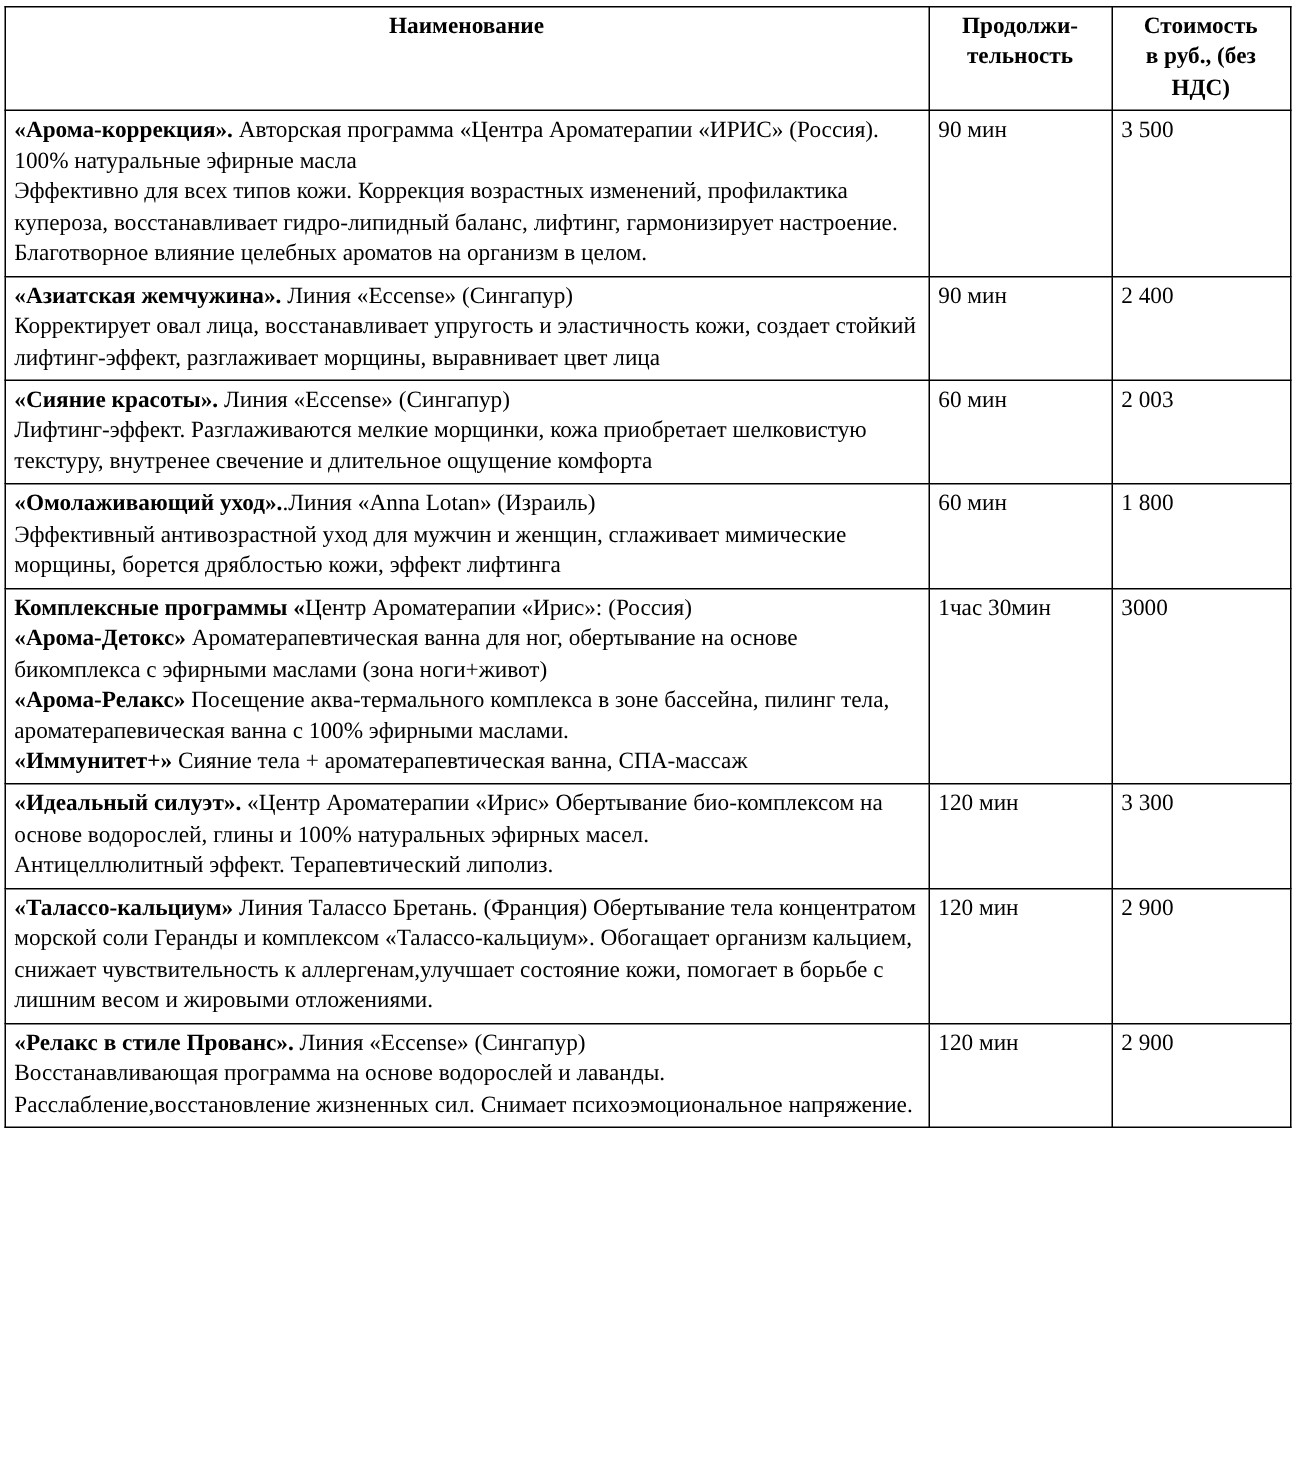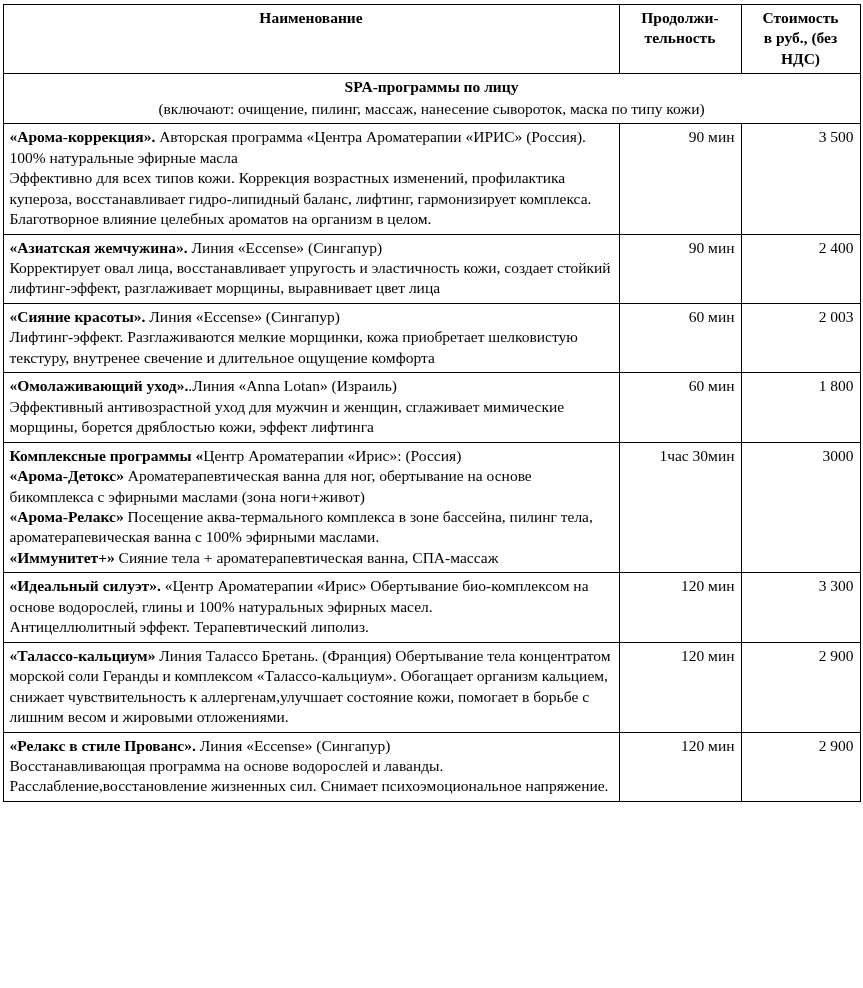--- a/index.html
+++ b/index.html
@@ -47,21 +47,21 @@
     text-align: center;
     font-weight: bold;
     padding: 3px 8px 5px 8px;
   }
   .section-row .sub {
     font-weight: normal;
     display: block;
     margin-top: 1px;
   }
   .cell-center {
-    text-align: right;
+    text-align: left;
     vertical-align: middle;
     white-space: nowrap;
   }
   .b { font-weight: bold; text-align: center; }
   .i { }
   .desc { display: block; }
   td.name p { margin: 0; }
 </style>
 </head>
 <body>
@@ -82,33 +82,27 @@
         </th>
         <th>
           <span>Стоимость</span><br>
           <span>в руб., (без</span><br>
           <span>НДС)</span>
         </th>
       </tr>
     </thead>
     <tbody>
 
-      <tr class="section-row">
-        <td colspan="3">
-          <span>SPA-программы по лицу</span>
-          <span class="sub">(включают: очищение, пилинг, массаж, нанесение сывороток, маска по типу кожи)</span>
-        </td>
-      </tr>
 
       <tr>
         <td class="name">
           <p>
             <span class="b">«Арома-коррекция».</span><span class="i"> Авторская программа «Центра Ароматерапии «ИРИС» (Россия).</span><span> 100% натуральные эфирные масла</span>
           </p>
-          <p class="desc">Эффективно для всех типов кожи. Коррекция возрастных изменений, профилактика купероза, восстанавливает гидро-липидный баланс, лифтинг, гармонизирует комплекса. Благотворное влияние целебных ароматов на организм в целом.</p>
+          <p class="desc">Эффективно для всех типов кожи. Коррекция возрастных изменений, профилактика купероза, восстанавливает гидро-липидный баланс, лифтинг, гармонизирует настроение. Благотворное влияние целебных ароматов на организм в целом.</p>
         </td>
         <td class="cell-center">90 мин</td>
         <td class="cell-center">3 500</td>
       </tr>
 
       <tr>
         <td class="name">
           <p>
             <span class="b">«Азиатская жемчужина».</span><span class="i"> Линия «Eccense» (Сингапур)</span><span></span>
           </p>

